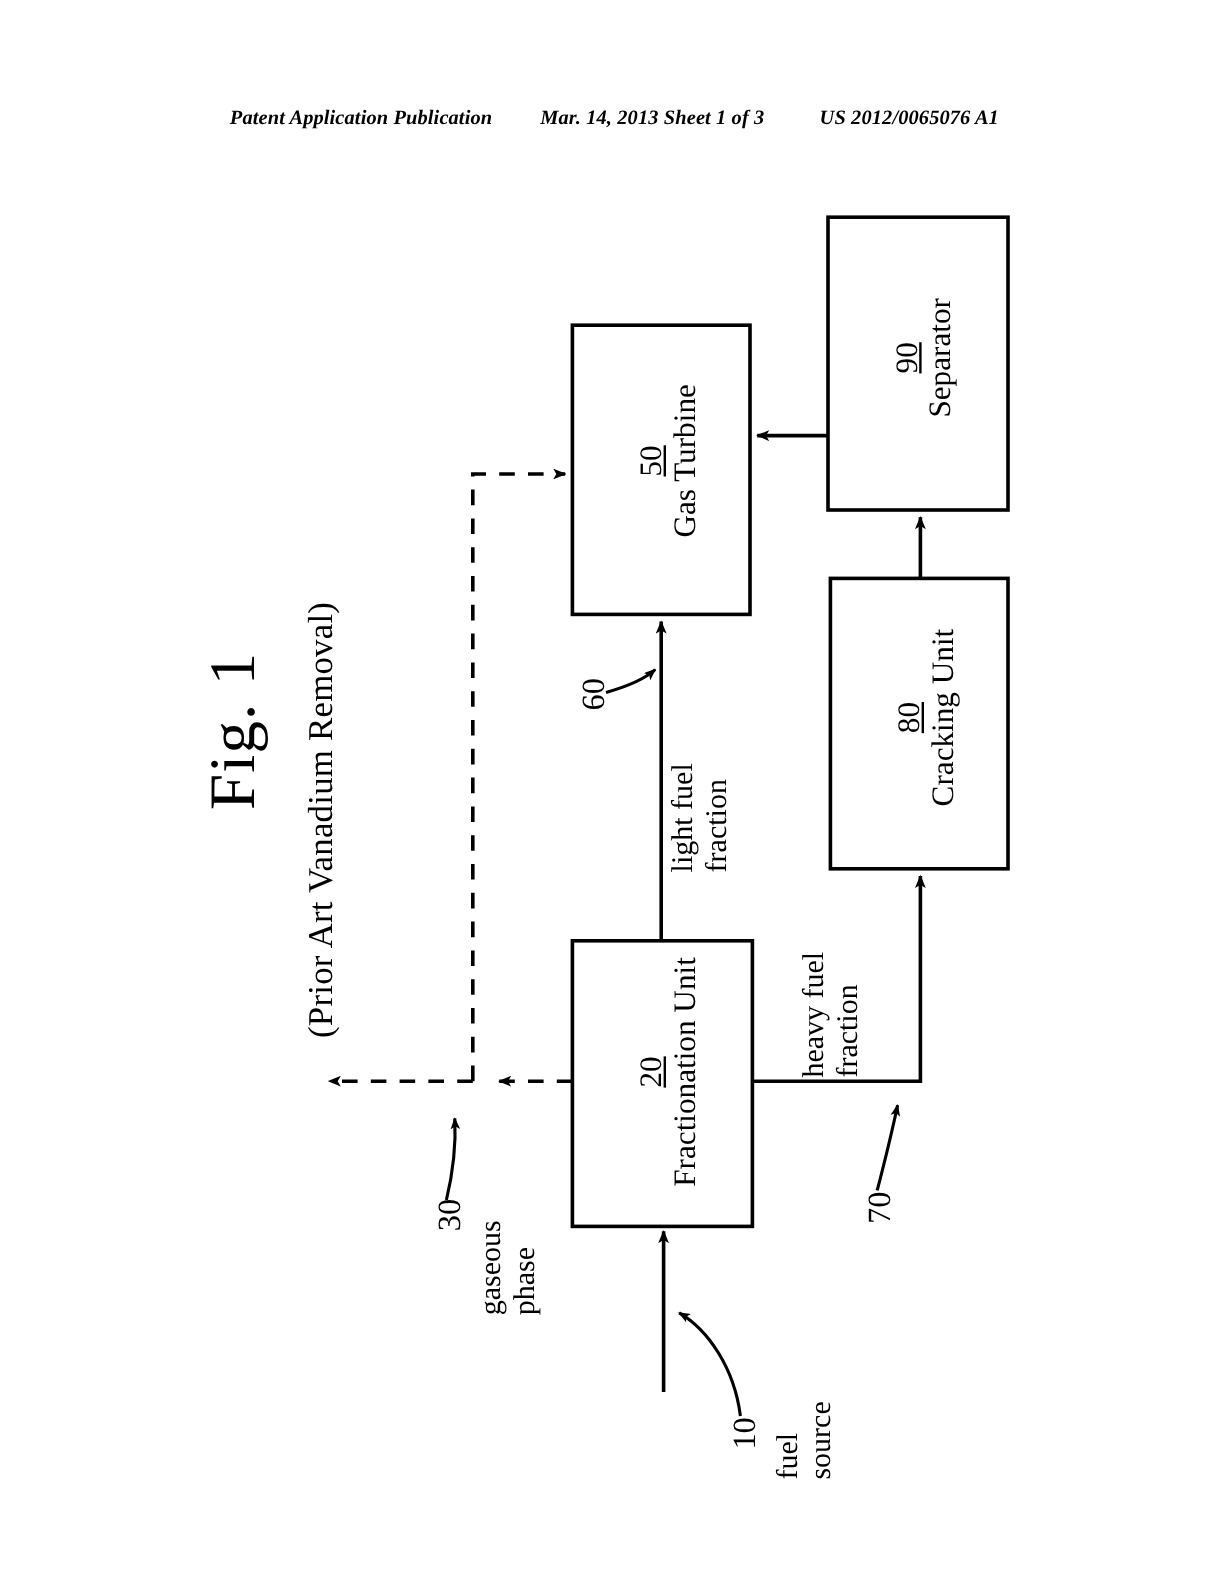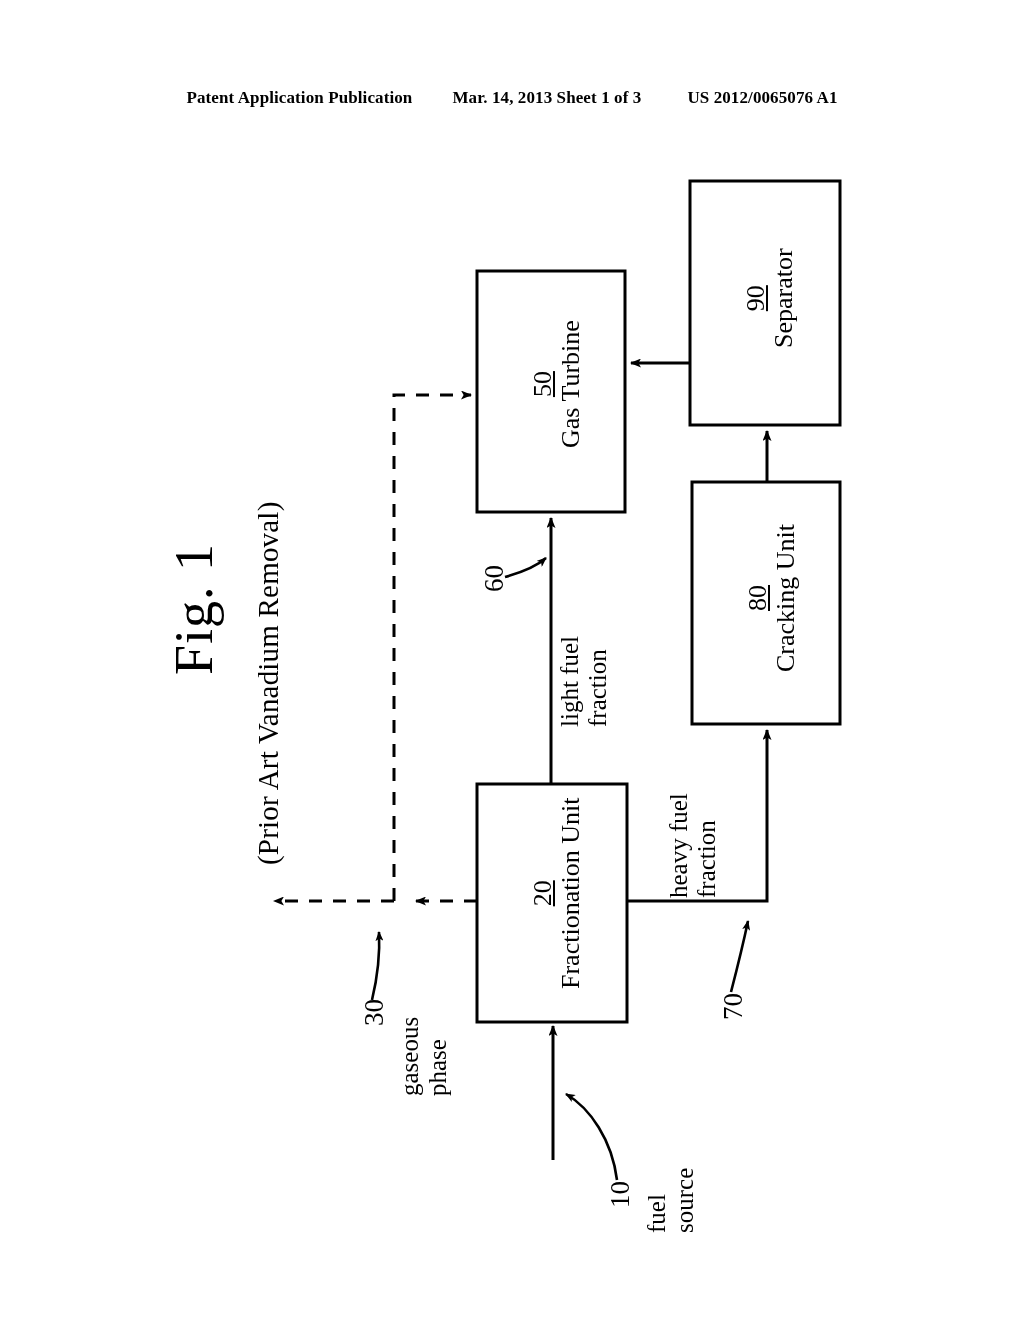--- a/index.html
+++ b/index.html
@@ -23,20 +23,21 @@
     left: 0;
     width: 1024px;
     display: flex;
     justify-content: center;
     align-items: flex-start;
     font-family: "Liberation Serif", serif;
     font-weight: bold;
     font-size: 17px;
     letter-spacing: 0.1px;
     white-space: nowrap;
+    font-style: italic;
   }
   #page-header .hdr-left   { margin-right: 40px; }
   #page-header .hdr-mid    { margin-right: 46px; }
   #page-header .hdr-right  { }
 
   
   #figure {
     position: absolute;
     left: 0;
     top: 0;

